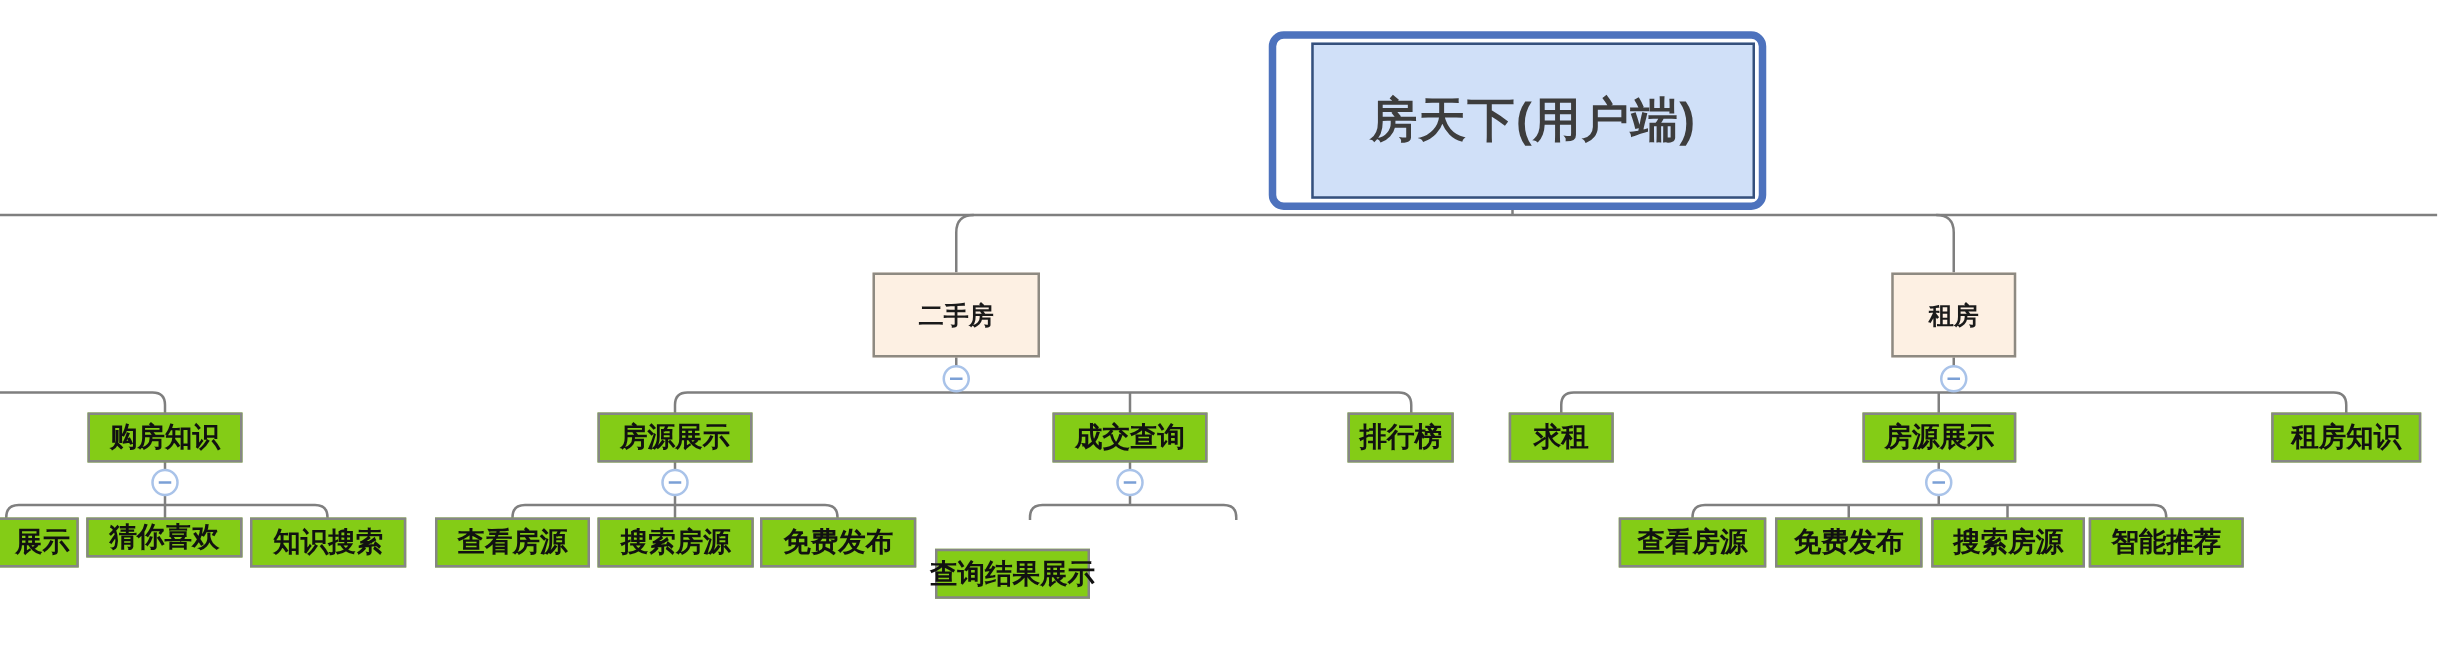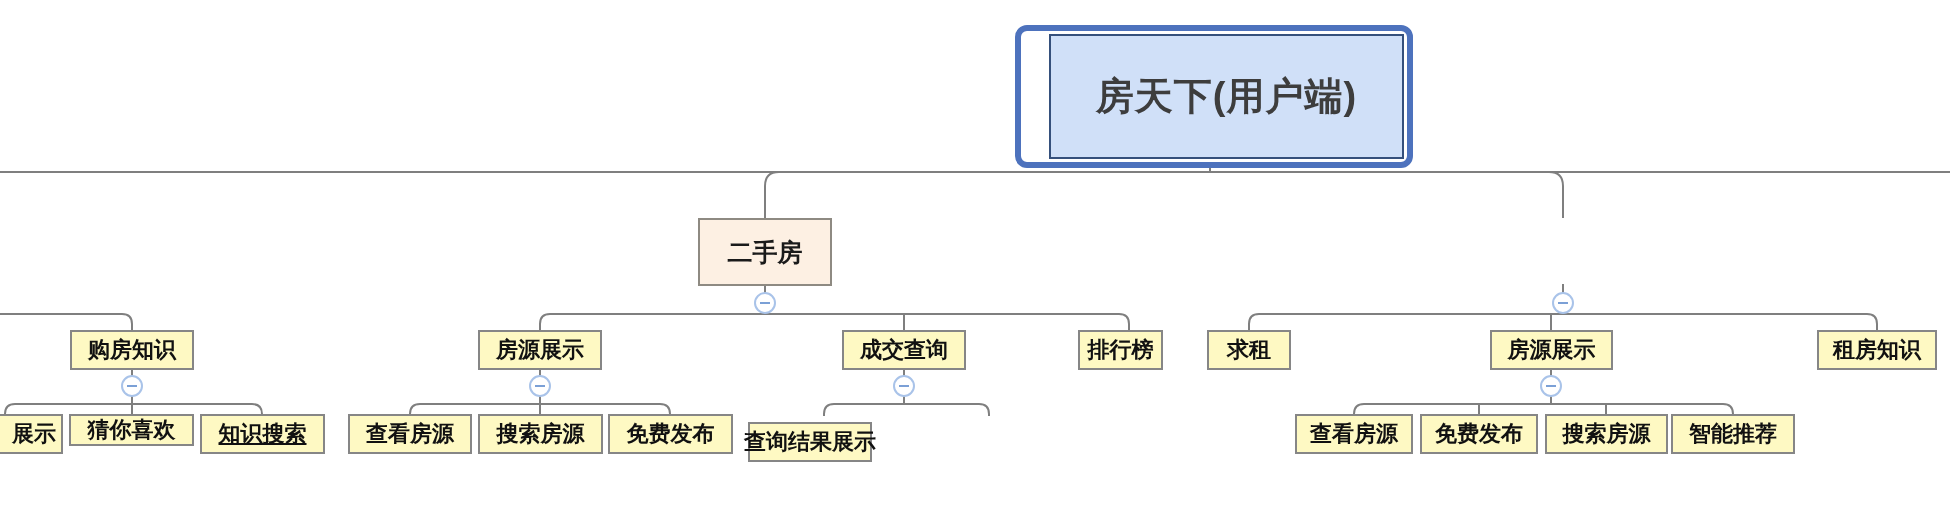--- a/index.html
+++ b/index.html
@@ -33,25 +33,25 @@
     background:#d0e0f8;
     display:flex;align-items:center;justify-content:center;
     font-size:38px;
     letter-spacing:1px;
     color:#3d3d3d;
   }
   .node-branch{
     border:2px solid #8e8a82;
     background:#fdf0e3;
     color:#1a1a1a;
-    font-size:25px;
+    font-size:20px;
   }
   .node-topic{
     border:2px solid #868686;
-    background:#fef9c3;
+    background:#84cc16;
     color:#111111;
     font-size:22px;
   }
   .node-clipped{
     justify-content:flex-end;
     padding-right:5px;
   }
   .collapse{
     position:absolute;
     box-sizing:border-box;
@@ -110,36 +110,37 @@
       <path d="M1479 404 V416"></path>
       <path d="M1606 404 V416"></path>
     </g>
   </svg>
 
   <div class="node node-root" style="left:1015px;top:25px;width:398px;height:143px;padding-left:28px;">
     <div class="node-root-inner">房天下(用户端)</div>
   </div>
 
   <div class="node node-branch" style="left:698px;top:218px;width:134px;height:68px;">二手房</div>
+  <div class="node node-branch" style="left:1513px;top:218px;width:100px;height:68px;">租房</div>
 
   <div class="node node-topic" style="left:70px;top:330px;width:124px;height:40px;">购房知识</div>
   <div class="node node-topic" style="left:478px;top:330px;width:124px;height:40px;">房源展示</div>
   <div class="node node-topic" style="left:842px;top:330px;width:124px;height:40px;">成交查询</div>
   <div class="node node-topic" style="left:1078px;top:330px;width:85px;height:40px;">排行榜</div>
   <div class="node node-topic" style="left:1207px;top:330px;width:84px;height:40px;">求租</div>
   <div class="node node-topic" style="left:1490px;top:330px;width:123px;height:40px;">房源展示</div>
   <div class="node node-topic" style="left:1817px;top:330px;width:120px;height:40px;">租房知识</div>
 
   <div class="node node-topic node-clipped" style="left:-61px;top:414px;width:124px;height:40px;">展示</div>
   <div class="node node-topic" style="left:69px;top:414px;width:125px;height:32px;">猜你喜欢</div>
-  <div class="node node-topic" style="left:200px;top:414px;width:125px;height:40px;text-decoration:underline;">知识搜索</div>
+  <div class="node node-topic" style="left:200px;top:414px;width:125px;height:40px;">知识搜索</div>
   <div class="node node-topic" style="left:348px;top:414px;width:124px;height:40px;">查看房源</div>
   <div class="node node-topic" style="left:478px;top:414px;width:125px;height:40px;">搜索房源</div>
   <div class="node node-topic" style="left:608px;top:414px;width:125px;height:40px;">免费发布</div>
-  <div class="node node-topic" style="left:748px;top:422px;width:124px;height:40px;">查询结果展示</div>
+  <div class="node node-topic" style="left:748px;top:439px;width:124px;height:40px;">查询结果展示</div>
   <div class="node node-topic" style="left:1295px;top:414px;width:118px;height:40px;">查看房源</div>
   <div class="node node-topic" style="left:1420px;top:414px;width:118px;height:40px;">免费发布</div>
   <div class="node node-topic" style="left:1545px;top:414px;width:123px;height:40px;">搜索房源</div>
   <div class="node node-topic" style="left:1671px;top:414px;width:124px;height:40px;">智能推荐</div>
 
   <div class="collapse" style="left:754px;top:292px;">
     <span class="minus-bar"></span>
   </div>
   <div class="collapse" style="left:1552px;top:292px;">
     <span class="minus-bar"></span>

